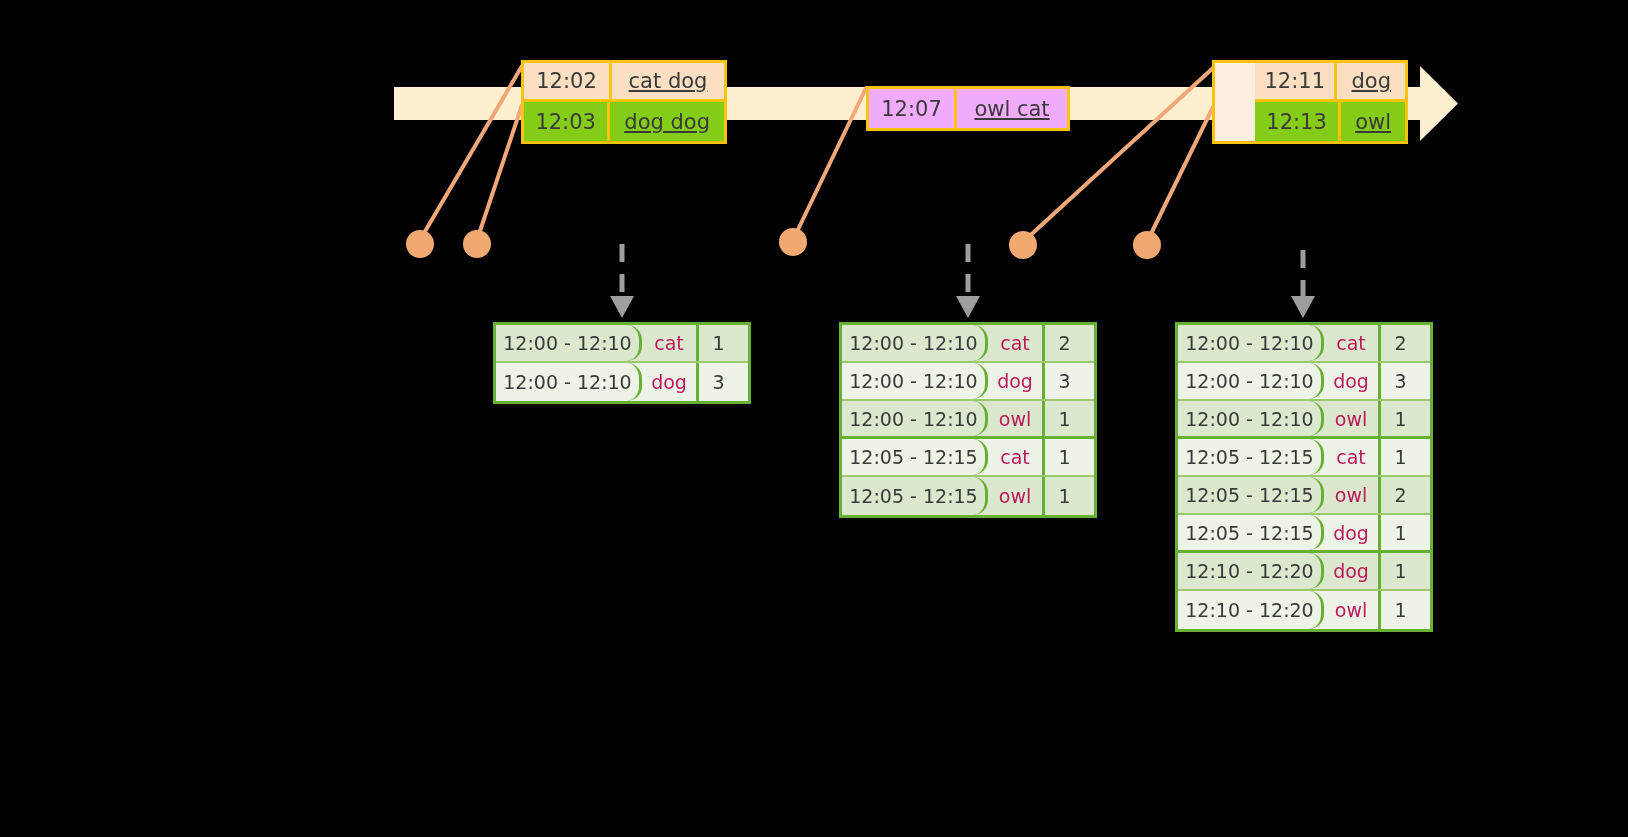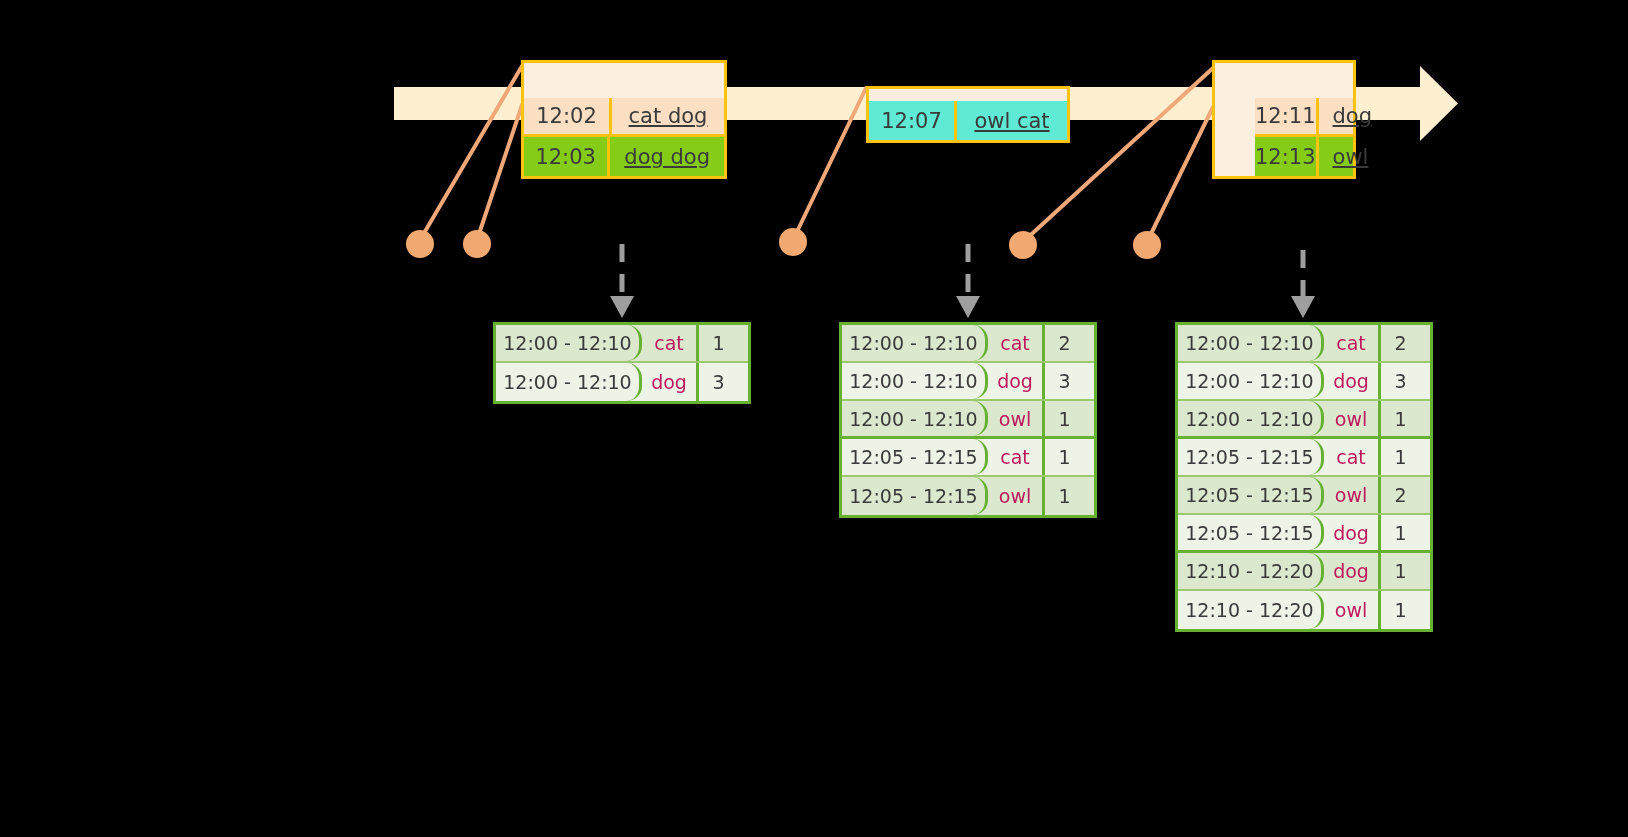--- a/index.html
+++ b/index.html
@@ -42,28 +42,26 @@
   }
   .event-row {
     display: flex;
     flex-direction: row;
     height: 39px;
     box-sizing: border-box;
   }
   .event-row.r0 {
     background: #FBDFC2;
     border-bottom: 3px solid #FFC20E;
-    margin-top: 35px;
   }
   .event-row.r1 {
     background: #84cc16;
   }
   .event-row.single {
-    background: #5eead4;
-    margin-top: 12px;
+    background: #f0abfc;
   }
   .ev-time {
     width: 88px;
     display: flex;
     align-items: center;
     justify-content: center;
     font-size: 21px;
     color: #3A3A3A;
     border-right: 3px solid #FFC20E;
     box-sizing: border-box;
@@ -191,21 +189,21 @@
     </div>
   </div>
 
   <div class="event-box" style="left:866px; top:86px; width:204px;">
     <div class="event-row single">
       <div class="ev-time">12:07</div>
       <div class="ev-text">owl cat</div>
     </div>
   </div>
 
-  <div class="event-box" style="left:1212px; top:60px; width:144px;padding-left:40px;">
+  <div class="event-box" style="left:1212px; top:60px; width:196px;padding-left:40px;">
     <div class="event-row r0">
       <div class="ev-time">12:11</div>
       <div class="ev-text">dog</div>
     </div>
     <div class="event-row r1">
       <div class="ev-time">12:13</div>
       <div class="ev-text">owl</div>
     </div>
   </div>
 

